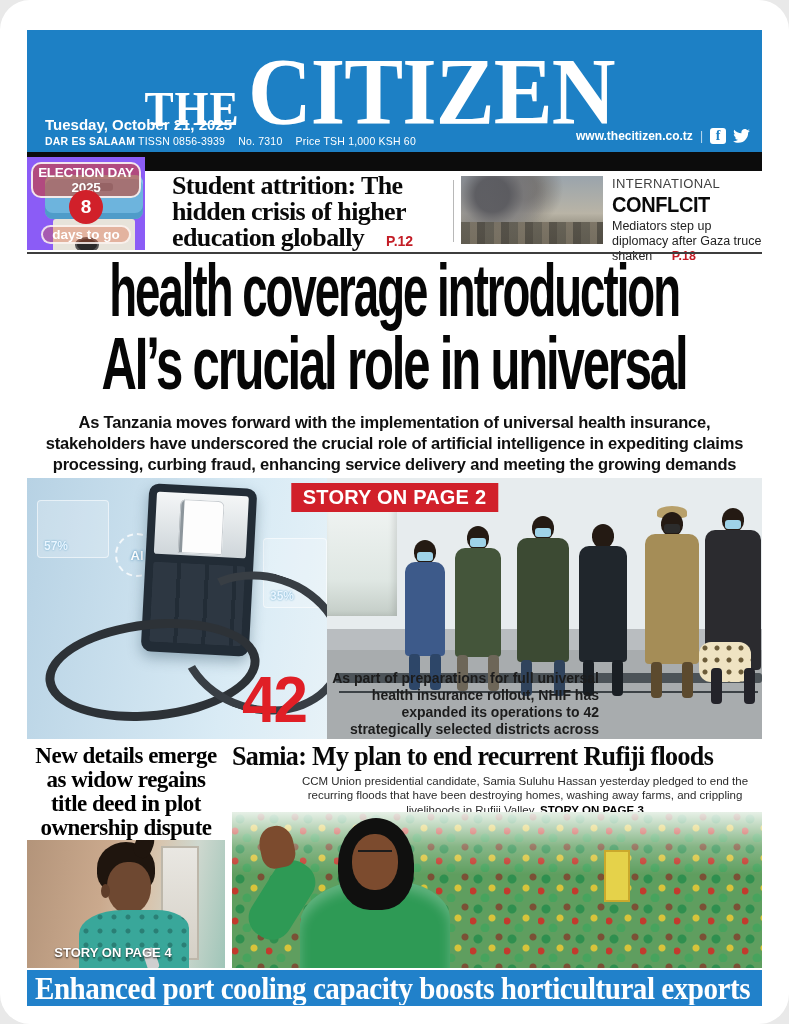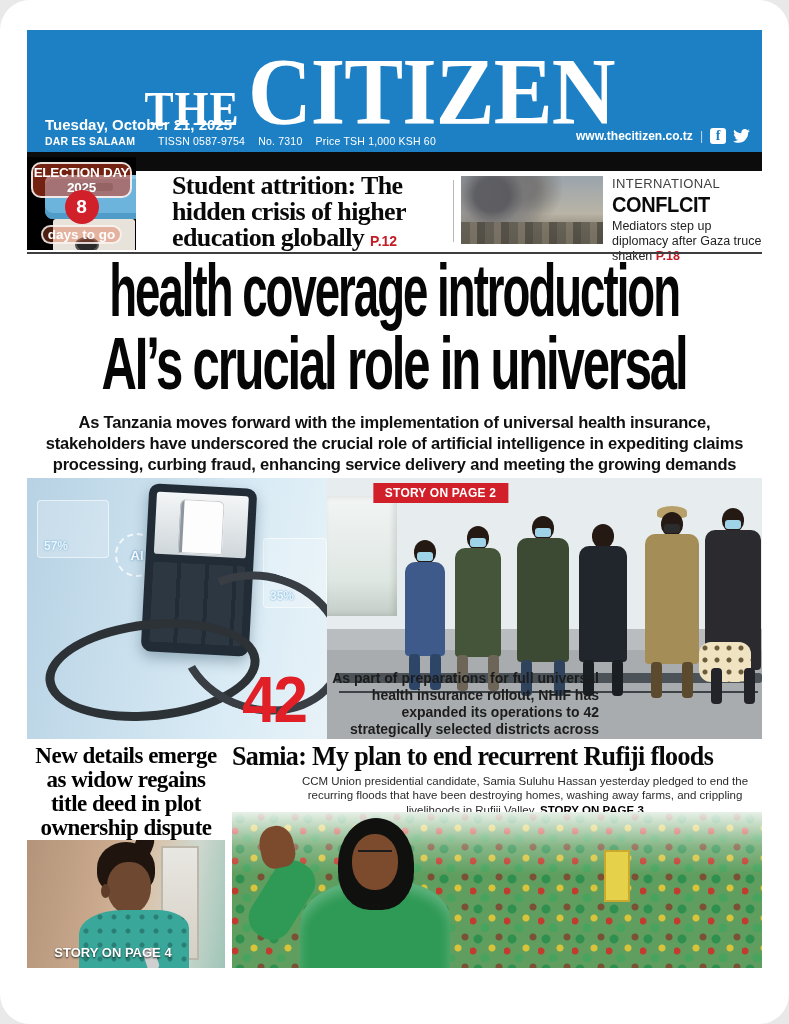--- a/index.html
+++ b/index.html
@@ -8,44 +8,44 @@
   .abs { position:absolute; }
 
   
   .masthead { left:27px; top:30px; width:735px; height:122px; background:#1d80c5; }
   .logo-row { position:absolute; left:0; right:0; top:6px; text-align:center; color:#fff; white-space:nowrap; }
   .logo-the { font-family:"Liberation Serif", serif; font-weight:bold; font-size:46px; letter-spacing:1px; vertical-align:baseline; display:inline-block; transform:scale(0.95,1.05); margin-right:6px; }
   .logo-citizen { font-family:"Liberation Serif", serif; font-weight:bold; font-size:96px; letter-spacing:-1px; display:inline-block; transform:scale(0.92,1.0); transform-origin:left bottom; vertical-align:baseline; }
   .mast-left { position:absolute; left:18px; bottom:5px; color:#fff; }
   .mast-date { font-weight:bold; font-size:15px; }
   .mast-info { font-size:10.5px; margin-top:2px; letter-spacing:0.2px; }
-  .mast-info b { font-weight:bold; margin-right:20px; }
+  .mast-info b { font-weight:bold; margin-right:0; }
   .mast-info span { margin-right:10px; }
   .mast-right { position:absolute; right:12px; bottom:8px; color:#fff; font-size:12px; font-weight:bold; display:flex; align-items:center; gap:7px; }
   .mast-sep { opacity:.7; font-weight:normal; }
   .fb-icon { width:16px; height:16px; background:#fff; border-radius:3px; color:#1d80c5; font-family:"Liberation Serif", serif; font-weight:bold; font-size:14px; text-align:center; line-height:16px; }
   .tw-icon svg { display:block; }
 
   .black-bar { left:27px; top:152px; width:735px; height:19px; background:#0c0c0c; }
 
   
-  .election { left:27px; top:157px; width:109px; height:93px; background:#000000; z-index:3; overflow:hidden;text-decoration:underline; }
+  .election { left:27px; top:157px; width:118px; height:93px; background:#8b5cf6; z-index:3; overflow:hidden;text-decoration:underline; }
   .ballot { position:absolute; left:18px; top:14px; width:98px; height:86px; }
   .ballot-lid { position:absolute; left:0; top:4px; width:98px; height:44px; background:#6db4dd; border-radius:8px; box-shadow:inset 0 -6px 0 #4f9cc9, inset 0 4px 0 #8cc6e6; }
   .ballot-slot { position:absolute; left:30px; top:12px; width:38px; height:8px; background:#4f93bd; border-radius:3px; }
   .ballot-body { position:absolute; left:8px; top:48px; width:82px; height:38px; background:#e7e3da; border-radius:3px; }
   .ballot-seal { position:absolute; left:30px; top:66px; width:24px; height:16px; background:#2a2a2a; border-radius:50%; border:2px solid #555; }
   .election-label { position:absolute; left:4px; top:5px; right:4px; text-align:center; color:#fff; font-weight:bold; font-size:13.5px; letter-spacing:-0.3px; border:2px solid rgba(255,255,255,.85); border-radius:10px; padding:1px 0; background:rgba(210,60,30,.55); z-index:2; }
   .election-circle { position:absolute; left:50%; top:33px; transform:translateX(-50%); width:34px; height:34px; background:#d1202a; border-radius:50%; color:#fff; font-weight:bold; font-size:19px; text-align:center; line-height:34px; z-index:2; }
   .election-days { position:absolute; left:14px; right:14px; bottom:6px; text-align:center; color:#fff; font-weight:bold; font-size:13.5px; border:2px solid rgba(255,255,255,.8); border-radius:10px; padding:0; background:rgba(220,90,50,.35); z-index:2; }
 
   
   .attrition { left:172px; top:173px; width:282px; }
   .attrition-head { font-family:"Liberation Serif", serif; font-weight:bold; font-size:26px; line-height:1.0; letter-spacing:-0.6px; color:#090909; }
-  .pageref { color:#c31c25; font-family:"Liberation Sans", sans-serif; font-weight:bold; font-size:14px; letter-spacing:0; }
+  .pageref { color:#c31c25; font-family:"Liberation Sans", sans-serif; font-weight:bold; font-size:14px; letter-spacing:0;margin-left:16px; }
   .vdiv { left:453px; top:180px; height:62px; width:0; border-left:1.5px solid #b8b8b8; }
   .gaza { left:461px; top:176px; width:142px; height:68px; background:
       radial-gradient(circle at 22% 28%, rgba(90,90,95,.95) 0 14%, rgba(120,120,125,.6) 26%, rgba(160,160,160,0) 45%),
       radial-gradient(circle at 45% 18%, rgba(110,105,100,.8) 0 12%, rgba(150,145,140,0) 40%),
       linear-gradient(#9aa4ac 0%, #b9b4a6 55%, #8f8a7c 78%, #6f6a5e 100%); overflow:hidden; }
   .gaza-buildings { position:absolute; left:0; right:0; bottom:0; height:22px;
       background:repeating-linear-gradient(90deg, #5d594e 0 9px, #776f60 9px 16px, #4c483f 16px 24px); opacity:.85; }
   .intl { left:612px; top:176px; width:150px; }
   .intl-kicker { font-size:13px; color:#3f3f3f; letter-spacing:0.4px; }
   .intl-section { font-size:20px; font-weight:bold; letter-spacing:-0.4px; color:#0a0a0a; margin:1px 0 4px; transform:scaleY(1.1); transform-origin:left top; }
@@ -56,21 +56,21 @@
   
   .lead-head { left:0; top:255px; width:789px; text-align:center; color:#060606; }
   .lead-line { display:block; font-weight:bold; font-size:57px; letter-spacing:-2.5px; height:73px; line-height:70px; white-space:nowrap; }
   .lead-line span { display:inline-block; transform:scale(0.80,1.30); transform-origin:center; }
   .lead-line:nth-child(2) span { transform:scale(0.86,1.30); }
   .standfirst { left:44px; top:412px; width:701px; text-align:center; font-weight:bold; font-size:16.5px; line-height:1.27; color:#101010; letter-spacing:-0.2px; }
 
   
   .mainimg { left:27px; top:478px; width:735px; height:261px; overflow:hidden;
       background:linear-gradient(100deg, #b7d2e4 0%, #d9ebf5 30%, #e9f3f8 46%, #d3e2ea 60%, #c7d5dc 100%); }
-  .badge { position:absolute; left:50%; top:5px; transform:translateX(-50%); margin-left:46px; background:#d1202a; color:#fff; font-weight:bold; font-size:12px; padding:3px 12px; letter-spacing:0.2px; white-space:nowrap; z-index:5; }
+  .badge { position:absolute; left:50%; top:5px; transform:translateX(-50%); background:#d1202a; color:#fff; font-weight:bold; font-size:20px; padding:3px 12px; letter-spacing:0.2px; white-space:nowrap; z-index:5; }
   .holo { position:absolute; background:rgba(255,255,255,.22); border:1px solid rgba(255,255,255,.55); border-radius:4px; color:#eaf6ff; font-size:9px; font-weight:bold; text-shadow:0 0 2px #5aa0c8; }
   .holo-pct { position:absolute; left:6px; bottom:4px; font-size:12px; }
   .ai-ring { position:absolute; left:88px; top:55px; width:44px; height:44px; border:2px dashed rgba(255,255,255,.8); border-radius:50%; color:#fff; font-weight:bold; font-size:13px; text-align:center; line-height:42px; text-shadow:0 0 3px #3d88b8; }
   .tablet { position:absolute; left:118px; top:8px; width:108px; height:168px; background:#222c36; border-radius:10px; transform:rotate(3deg); box-shadow:0 6px 14px rgba(30,60,80,.35); }
   .tablet-screen { position:absolute; left:8px; top:8px; right:8px; height:62px; background:linear-gradient(#f4f6f7, #cfd6da); border-radius:3px; }
   .doctor-coat { position:absolute; left:24px; top:6px; width:44px; height:54px; background:#fdfdfd; border-radius:6px 6px 0 0; box-shadow:inset 0 0 0 1px #c9ced2, inset 18px 0 0 -14px #8d969c; }
   .tablet-grid { position:absolute; left:8px; top:78px; right:8px; bottom:10px; background:
       repeating-linear-gradient(90deg, #303a45 0 24px, #222c36 24px 28px),
       repeating-linear-gradient(0deg, #303a45 0 24px, #222c36 24px 28px); opacity:.8; border-radius:3px; }
   .steth-loop { position:absolute; left:18px; top:142px; width:215px; height:100px; border:9px solid #2d3237; border-radius:50%; transform:rotate(-6deg); }
@@ -138,21 +138,21 @@
 <div class="page">
 
   <div class="abs masthead">
     <div class="logo-row">
       <span class="logo-the">THE</span><span class="logo-citizen">CITIZEN</span>
     </div>
     <div class="mast-left">
       <div class="mast-date">Tuesday, October 21, 2025</div>
       <div class="mast-info">
         <b>DAR ES SALAAM</b>
-        <span>TISSN 0587-9754</span>
+        <span>TISSN 0856-3939</span>
         <span>No. 7310</span>
         <span>Price TSH 1,000 KSH 60</span>
       </div>
     </div>
     <div class="mast-right">
       <span>www.thecitizen.co.tz</span>
       <span class="mast-sep">|</span>
       <span class="fb-icon">f</span>
       <span class="tw-icon">
         <svg width="17" height="14" viewBox="0 0 24 20">
@@ -305,14 +305,18 @@
     <div class="samia-fig">
       <div class="samia-arm"></div>
       <div class="samia-hand"></div>
       <div class="samia-coat"></div>
       <div class="samia-scarf"></div>
       <div class="samia-face"></div>
       <div class="samia-glasses"></div>
     </div>
   </div>
 
+  <div class="abs banner">
+    <span class="banner-head">Enhanced port cooling capacity boosts horticultural exports</span>
+    <span class="banner-ref">- Page 8</span>
+  </div>
 
 </div>
 
 </body></html>

